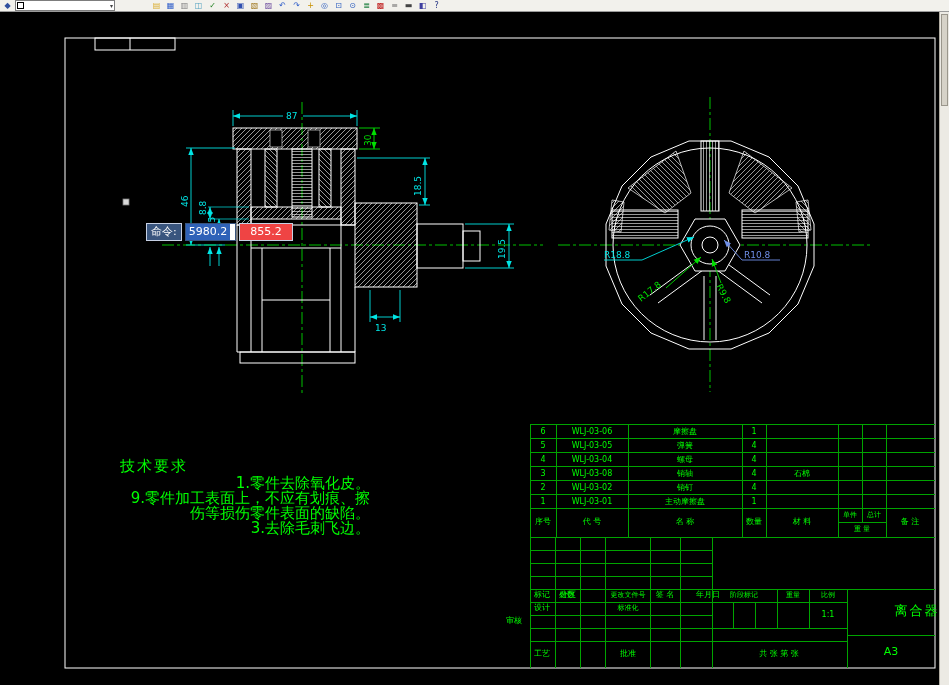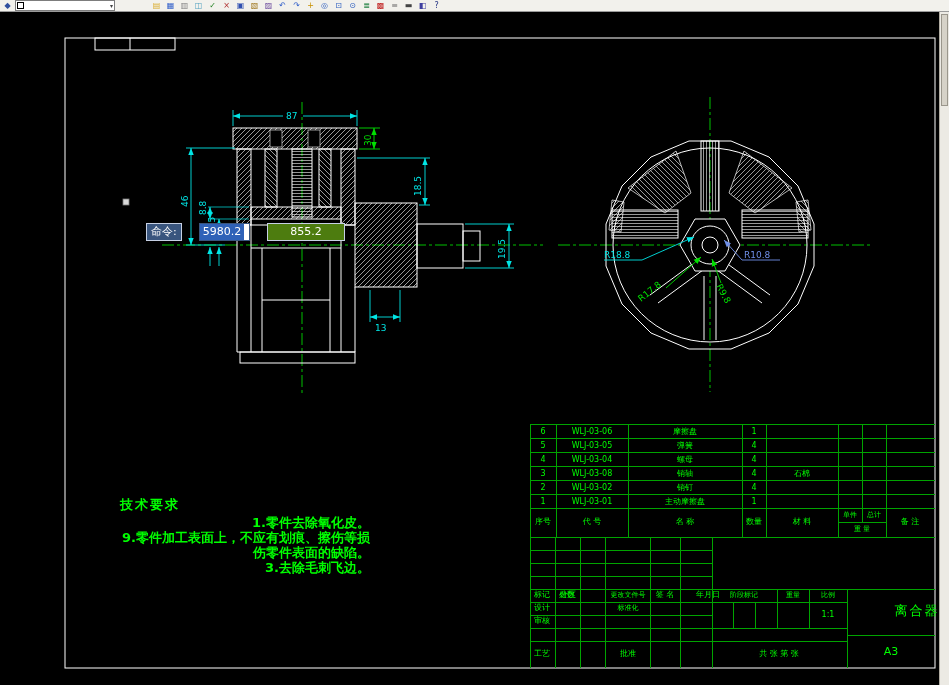--- a/index.html
+++ b/index.html
@@ -12,36 +12,36 @@
   .chip{width:5px;height:5px;background:#fff;border:1px solid #000;display:inline-block;}
   .combo-arrow{margin-left:auto;font-size:6px;color:#444;line-height:6px;}
   .tb-icons{display:flex;gap:3px;margin-left:34px;}
   
   .vscroll{position:absolute;right:0;top:12px;width:9px;height:673px;background:#eceae4;border-left:1px solid #b0aca2;z-index:4;}
   .thumb{margin:2px 1px 0;height:90px;background:#d6d2c8;border:1px solid #9a968c;}
   
   .overlay{position:absolute;inset:0;z-index:2;}
   .lbl{position:absolute;transform:translate(-50%,-50%);color:#00ff00;font-size:8px;white-space:nowrap;line-height:1;}
   
-  .tech{position:absolute;left:118px;top:498px;width:252px;color:#00ff00;font-size:13px;z-index:2;font-weight:bold;}
+  .tech{position:absolute;left:118px;top:459px;width:252px;color:#00ff00;font-size:15px;z-index:2;}
   .tech .t-title{letter-spacing:2px;margin:0 0 3px 2px;line-height:14px;}
   .tech .t-line{line-height:15px;text-align:right;}
   
   .parts{position:absolute;left:530px;top:424px;width:405px;color:#00ff00;font-size:8px;z-index:2;}
   .prow{display:flex;height:14px;align-items:center;text-align:center;}
   .prow span{display:block;overflow:hidden;white-space:nowrap;}
   .c1{width:26px;}.c2{width:72px;}.c3{width:114px;}.c4{width:24px;}
   .c5{width:72px;}.c6{width:24px;}.c7{width:24px;}.c8{width:49px;}
   
-  .tooltip{position:absolute;left:146px;top:223px;display:flex;gap:17px;font-size:11px;z-index:3;align-items:stretch;}
+  .tooltip{position:absolute;left:146px;top:223px;display:flex;gap:3px;font-size:11px;z-index:3;align-items:stretch;}
   .tt-label{background:#39557e;color:#fff;border:1px solid #c6d0e4;padding:0 4px;line-height:16px;white-space:nowrap;}
   .tt-f1{background:#fff;border:1px solid #39557e;display:flex;line-height:16px;}
   .tt-f1 .sel{background:#2f62b8;color:#fff;padding:0 3px;}
   .tt-f1 .caret{width:5px;background:#fff;}
-  .tt-f2{background:#4d7c0f;color:#fff;border:1px solid #c6d0e4;padding:0 22px;line-height:16px;}
+  .tt-f2{background:#ef4444;color:#fff;border:1px solid #c6d0e4;padding:0 10px;line-height:16px;}
 </style>
 </head>
 <body>
 
 <div class="screen">
 
   <svg width="949" height="685" viewBox="0 0 949 685" style="position:absolute;left:0;top:0;z-index:1">
     <defs>
       <pattern id="h1" width="5" height="5" patternUnits="userSpaceOnUse">
         <line x1="0" y1="5" x2="5" y2="0" stroke="#fff" stroke-width="0.6"></line>
@@ -324,21 +324,21 @@
     <span class="lbl" style="left:910px;top:522px">备 注</span>
 
     <span class="lbl" style="left:542px;top:595px">标记</span>
     <span class="lbl" style="left:567px;top:595px">处数</span>
     <span class="lbl" style="left:568px;top:595px">分区</span>
     <span class="lbl" style="left:628px;top:595px;font-size:7px">更改文件号</span>
     <span class="lbl" style="left:665px;top:595px">签 名</span>
     <span class="lbl" style="left:708px;top:595px">年月日</span>
     <span class="lbl" style="left:542px;top:608px">设计</span>
     <span class="lbl" style="left:628px;top:608px;font-size:7px">标准化</span>
-    <span class="lbl" style="left:542px;top:621px">审核</span>
+    <span class="lbl" style="left:514px;top:621px">审核</span>
     <span class="lbl" style="left:542px;top:654px">工艺</span>
     <span class="lbl" style="left:628px;top:654px">批准</span>
     <span class="lbl" style="left:744px;top:595px;font-size:7px">阶段标记</span>
     <span class="lbl" style="left:793px;top:595px;font-size:7px">重量</span>
     <span class="lbl" style="left:828px;top:595px;font-size:7px">比例</span>
     <span class="lbl" style="left:828px;top:615px">1:1</span>
     <span class="lbl" style="left:779px;top:654px">共 张 第 张</span>
     <span class="lbl" style="left:917px;top:610px;font-size:13px;letter-spacing:2px">离合器</span>
     <span class="lbl" style="left:891px;top:651px;font-size:11px">A3</span>
   </div>

